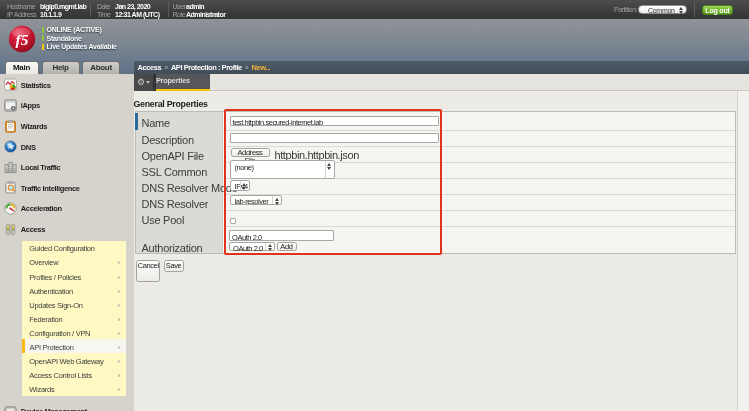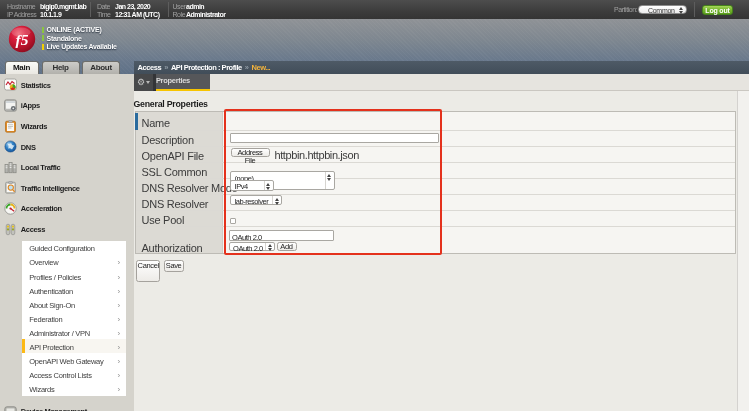--- a/index.html
+++ b/index.html
@@ -25,21 +25,21 @@
 .stext{position:absolute;font-size:7px;font-weight:bold;color:#fdfdfd;letter-spacing:-0.25px;text-shadow:0 1px 1.5px rgba(10,20,35,0.75)}
 
 .tab{position:absolute;top:61px;height:13px;border:1px solid #6e6e6a;border-bottom:none;border-radius:3px 3px 0 0;font-size:8px;font-weight:bold;text-align:center;line-height:12px;letter-spacing:-0.3px}
 #tabmain{left:4.5px;width:34px;background:linear-gradient(#fafaf7,#eae8e2);color:#111}
 #tabhelp{left:41.5px;width:38px;background:linear-gradient(#cdccc8,#b2b1ac);color:#2e2e2e}
 #tababout{left:82px;width:38px;background:linear-gradient(#cdccc8,#b2b1ac);color:#2e2e2e}
 
 #nav{left:0;top:74px;width:134px;height:337px;background:#d5d3cc}
 .mi{position:absolute;left:20.8px;font-size:7.5px;font-weight:bold;color:#1d1d1d;letter-spacing:-0.35px}
 .mic{position:absolute;left:3.5px;width:13px;height:13px}
-#submenu{position:absolute;left:21.5px;top:166.5px;width:104.5px;height:155px;background:#ffffff}
+#submenu{position:absolute;left:21.5px;top:166.5px;width:104.5px;height:155px;background:#fef9c3}
 .smi{position:absolute;left:7.8px;font-size:7.5px;color:#3d3d3d;letter-spacing:-0.28px}
 .chev{position:absolute;left:96px;font-size:8px;color:#8f8f8f}
 #apihl{position:absolute;left:0;top:98.7px;width:104.5px;height:14.1px;background:#f8f6f1;border-left:3.8px solid #fcb915}
 
 #crumb{left:134px;top:61px;width:615px;height:12.6px;background:linear-gradient(#4e5a66,#414d59);font-size:7.5px;font-weight:bold;color:#fff;letter-spacing:-0.45px;line-height:13px;padding-left:3.6px}
 #crumb .sep{color:#8e99a3;padding:0 3px}
 #crumb .new{color:#f3b33c}
 
 #tstrip{left:134px;top:73.6px;width:615px;height:17.2px;background:#e6e4df;border-bottom:1px solid #cac7c1}
 #gearbox{position:absolute;left:0;top:0;width:19px;height:17.2px;background:#47484a;color:#c6c6c6}
@@ -198,25 +198,25 @@
       </svg>
   <div class="mi" style="top:151px">Access</div>
   <div id="submenu">
     <div class="smi" style="top:3.8px">Guided Configuration</div>
     <div class="smi" style="top:17.9px">Overview</div>
         <div class="chev" style="top:17.9px">›</div>
     <div class="smi" style="top:32px">Profiles / Policies</div>
         <div class="chev" style="top:32px">›</div>
     <div class="smi" style="top:46.1px">Authentication</div>
         <div class="chev" style="top:46.1px">›</div>
-    <div class="smi" style="top:60.2px">About Sign-On</div>
+    <div class="smi" style="top:60.2px">Updates Sign-On</div>
         <div class="chev" style="top:60.2px">›</div>
     <div class="smi" style="top:74.3px">Federation</div>
         <div class="chev" style="top:74.3px">›</div>
-    <div class="smi" style="top:88.4px">Administrator / VPN</div>
+    <div class="smi" style="top:88.4px">Configuration / VPN</div>
         <div class="chev" style="top:88.4px">›</div>
     <div id="apihl"></div>
     <div class="smi" style="top:102.5px;z-index:2;left:8px">API Protection</div>
         <div class="chev" style="top:102.5px;z-index:2">›</div>
     <div class="smi" style="top:116.6px">OpenAPI Web Gateway</div>
         <div class="chev" style="top:116.6px">›</div>
     <div class="smi" style="top:130.7px">Access Control Lists</div>
         <div class="chev" style="top:130.7px">›</div>
     <div class="smi" style="top:144.8px">Wizards</div>
         <div class="chev" style="top:144.8px">›</div>
@@ -253,32 +253,35 @@
     <div class="rsep" style="top:97.8px"></div>
     <div class="rsep" style="top:114px"></div>
     <div class="flabel" style="top:4.5px">Name</div>
     <div class="flabel" style="top:21.5px">Description</div>
     <div class="flabel" style="top:37.7px">OpenAPI File</div>
     <div class="flabel" style="top:53.6px">SSL Common</div>
     <div class="flabel" style="top:69.4px">DNS Resolver Mode</div>
     <div class="flabel" style="top:85.6px">DNS Resolver</div>
     <div class="flabel" style="top:101.9px">Use Pool</div>
     <div class="flabel" style="top:129.8px">Authorization</div>
+    <div class="inp" style="left:94px;top:3.4px;width:209.5px;height:10.6px">
+          <span>test.httpbin.secured-internet.lab</span>
+        </div>
     <div class="inp" style="left:94px;top:21px;width:209.5px;height:9.9px">
           <span></span>
         </div>
     <div class="btn" style="left:95px;top:35.8px;width:39px;height:9px;line-height:8px">Address File</div>
     <div class="flabel" style="left:139px;top:36.8px;letter-spacing:-0.4px">httpbin.httpbin.json</div>
-    <div class="sel" style="left:94px;top:59px;width:105px;height:19px">
+    <div class="sel" style="left:94px;top:48px;width:105px;height:19px">
           <span style="position:absolute;left:4px;top:1.8px">(none)</span>
           <i class="st"></i>
           <i class="updn up" style="right:2.5px;top:2px"></i>
           <i class="updn dn" style="right:2.5px;top:6px"></i>
         </div>
-    <div class="sel" style="left:94px;top:67.1px;width:44px;height:11.2px">
+    <div class="sel" style="left:94px;top:67.1px;width:20px;height:11.2px">
           <span style="position:absolute;left:4px;top:1.8px">IPv4</span>
           <i class="st"></i>
           <i class="updn up" style="right:2.5px;top:2px"></i>
           <i class="updn dn" style="right:2.5px;top:6px"></i>
         </div>
     <div class="sel" style="left:94px;top:82.5px;width:52.5px;height:10.5px">
           <span style="position:absolute;left:4px;top:1.5px">lab-resolver</span>
           <i class="st"></i>
           <i class="updn up" style="right:2.5px;top:1.8px"></i>
           <i class="updn dn" style="right:2.5px;top:5.8px"></i>

